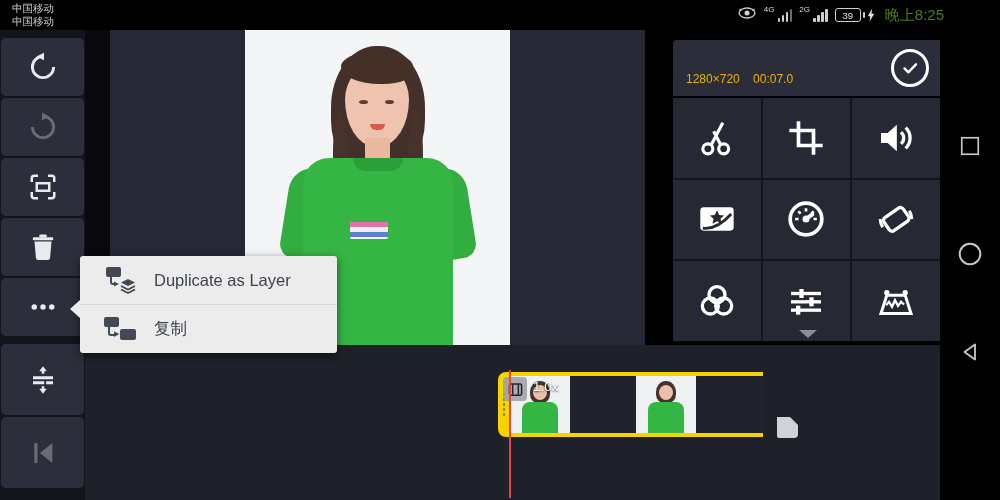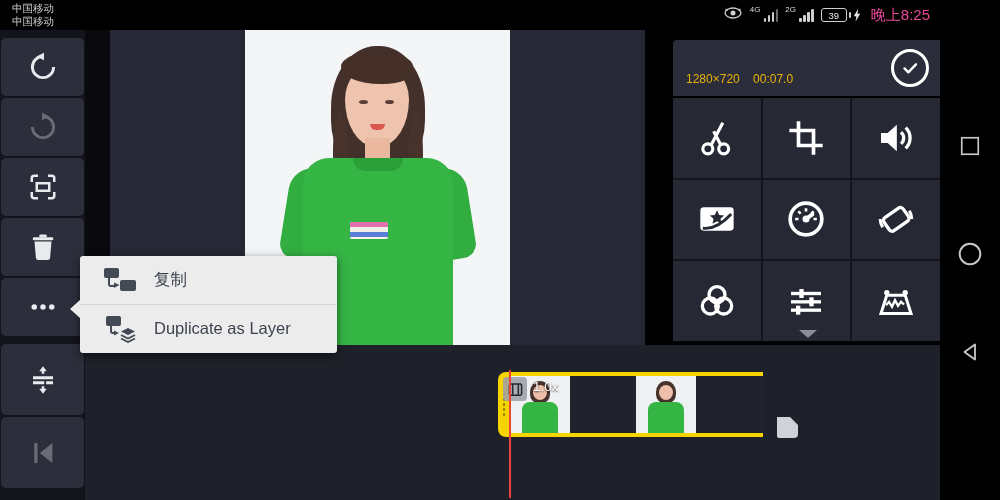--- a/index.html
+++ b/index.html
@@ -3,28 +3,28 @@
 <meta charset="utf-8">
 <style>
   * { margin:0; padding:0; box-sizing:border-box; }
   html,body { width:1000px; height:500px; background:#000; }
   body { font-family:"Liberation Sans", sans-serif; }
   #screen { position:relative; width:1000px; height:500px; background:#000; overflow:hidden; }
 
   
   .status-bar { position:absolute; left:0; top:0; width:1000px; height:30px; background:#000; color:#d8d8d8; }
   .carriers { position:absolute; left:12px; top:2px; font-size:10.5px; line-height:13px; color:#cfcfcf; }
-  .sb-right { position:absolute; right:70px; top:0; height:30px; display:flex; align-items:center; gap:7px; }
+  .sb-right { position:absolute; right:56px; top:0; height:30px; display:flex; align-items:center; gap:7px; }
   .sig { display:flex; align-items:flex-end; gap:1.5px; height:13px; position:relative; padding-left:14px; }
   .sig .net { position:absolute; left:0; top:-4px; font-size:8px; color:#ddd; }
   .sig i { display:block; width:2.5px; background:#cfcfcf; border-radius:1px; }
   .batt { display:flex; align-items:center; gap:2px; }
   .batt-body { border:1.5px solid #cfcfcf; border-radius:3px; width:26px; height:14px; font-size:9.5px; color:#e8e8e8; display:flex; align-items:center; justify-content:center; }
   .batt-tip { width:2px; height:6px; background:#cfcfcf; border-radius:1px; }
-  .sb-time { font-size:15px; color:#ec4899; margin-left:3px; }
+  .sb-time { font-size:15px; color:#4d7c0f; margin-left:3px; }
 
   
   .sidebar { position:absolute; left:0; top:30px; width:85px; height:470px; background:#14151c; }
   .side-btn { position:absolute; left:1px; width:83px; background:#2c2f3b; display:flex; align-items:center; justify-content:center; border-radius:5px; }
   .side-btn.dim svg { opacity:.32; }
   .icon-28 { width:30px; height:30px; }
 
   
   .preview { position:absolute; left:85px; top:30px; width:560px; height:315px; background:#0a0a0e; }
   .canvas { position:absolute; left:25px; top:0; width:535px; height:315px; background:#262836; }
@@ -341,33 +341,33 @@
       <div class="speed-label">1.0x</div>
     </div>
     <div class="page-curl"></div>
     <div class="playhead"></div>
   </div>
 
   <div class="ctx-menu">
     <div class="ctx-arrow"></div>
     <div class="ctx-item">
       <svg class="ctx-icon" viewBox="0 0 36 30">
-          <rect x="2" y="3" width="15" height="10" rx="2" fill="#434a56"></rect>
-          <path d="M7 13 v6 a2 2 0 0 0 2 2 h3" fill="none" stroke="#434a56" stroke-width="2"></path>
-          <path d="M12 17.5 L17.5 20 L12 23 Z" fill="#434a56"></path>
-          <rect x="18" y="15" width="16" height="11" rx="2" fill="#434a56"></rect>
-        </svg>
-      <span class="ctx-label">复制</span>
-    </div>
-    <div class="ctx-item">
-      <svg class="ctx-icon" viewBox="0 0 36 30">
           <rect x="4" y="2" width="15" height="10" rx="2" fill="#434a56"></rect>
           <path d="M9 12 v5 a2 2 0 0 0 2 2 h1.5" fill="none" stroke="#434a56" stroke-width="2"></path>
           <path d="M12 16.5 L17 19 L12 21.5 Z" fill="#434a56"></path>
           <path d="M26 14 l7 3.5 -7 3.5 -7 -3.5 Z" fill="#434a56"></path>
           <path d="M19 21 l7 3.5 7 -3.5" fill="none" stroke="#434a56" stroke-width="1.8"></path>
           <path d="M19 24.5 l7 3.5 7 -3.5" fill="none" stroke="#434a56" stroke-width="1.8"></path>
         </svg>
       <span class="ctx-label">Duplicate as Layer</span>
     </div>
+    <div class="ctx-item">
+      <svg class="ctx-icon" viewBox="0 0 36 30">
+          <rect x="2" y="3" width="15" height="10" rx="2" fill="#434a56"></rect>
+          <path d="M7 13 v6 a2 2 0 0 0 2 2 h3" fill="none" stroke="#434a56" stroke-width="2"></path>
+          <path d="M12 17.5 L17.5 20 L12 23 Z" fill="#434a56"></path>
+          <rect x="18" y="15" width="16" height="11" rx="2" fill="#434a56"></rect>
+        </svg>
+      <span class="ctx-label">复制</span>
+    </div>
   </div>
 
 </div>
 
 </body></html>

